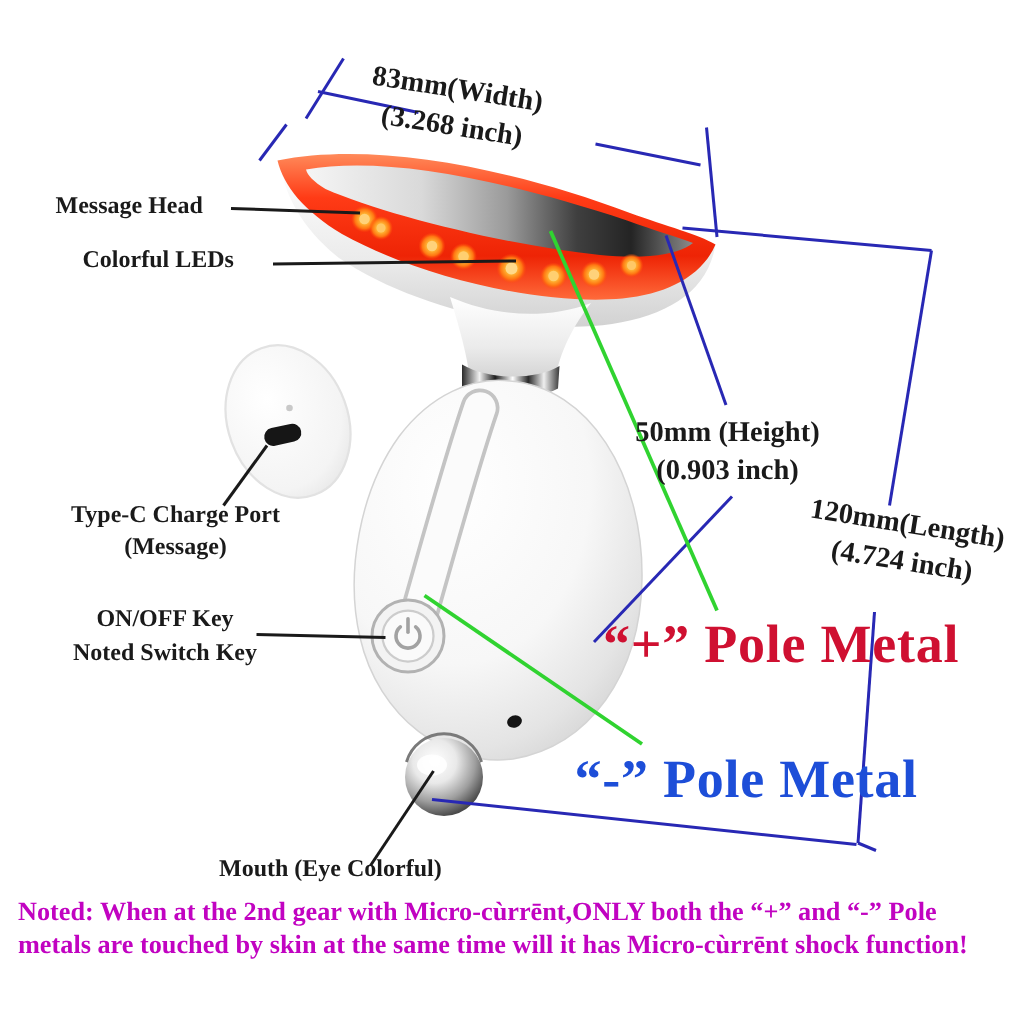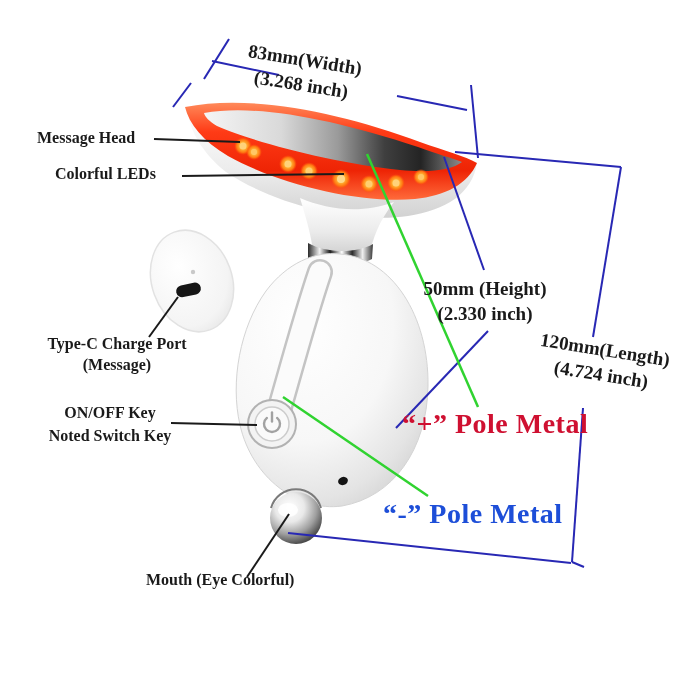--- a/index.html
+++ b/index.html
@@ -8,21 +8,21 @@
     overflow:hidden;font-family:"Liberation Serif",serif;
   }
   .art{position:absolute;left:0;top:0;}
   .lbl{
     position:absolute;font-weight:bold;color:#1a1a1a;
     font-size:16px;line-height:1.3;white-space:nowrap;
   }
   .lbl.center{text-align:center;white-space:normal;}
   .dim{font-size:19px;}
   .rot9{transform:rotate(9deg);}
-  .pole{font-size:28px;letter-spacing:0.5px;}
+  .pole{font-size:36px;letter-spacing:0.5px;}
   .pole.plus{color:#cf1031;}
   .pole.minus{color:#1d4ed8;}
   .note{
     position:absolute;left:12px;top:597px;width:660px;
     font-weight:bold;color:#c103c1;font-size:17.5px;line-height:1.24;
     white-space:nowrap;
   }
 </style>
 </head>
 <body>
@@ -216,28 +216,32 @@
     <div>(Message)</div>
   </div>
 
   <div class="lbl center" style="left:28px;top:401px;width:164px;line-height:1.45;">
     <div>ON/OFF Key</div>
     <div>Noted Switch Key</div>
   </div>
 
   <div class="lbl center dim" style="left:412px;top:277px;width:146px;">
     <div>50mm (Height)</div>
-    <div>(2.330 inch)</div>
+    <div>(0.903 inch)</div>
   </div>
 
   <div class="lbl center dim rot9" style="left:522px;top:338px;width:162px;">
     <div>120mm(Length)</div>
     <div>(4.724 inch)</div>
   </div>
 
   <div class="lbl pole plus" style="left:402px;top:406px;">“+” Pole Metal</div>
 
   <div class="lbl pole minus" style="left:383px;top:496px;">“-” Pole Metal</div>
 
   <div class="lbl" style="left:146px;top:570px;">Mouth (Eye Colorful)</div>
 
+  <div class="note">
+    <div>Noted: When at the 2nd gear with Micro-cùrrēnt,ONLY both the “+” and “-” Pole</div>
+    <div>metals are touched by skin at the same time will it has Micro-cùrrēnt shock function!</div>
+  </div>
 
 </div>
 
 </body></html>

